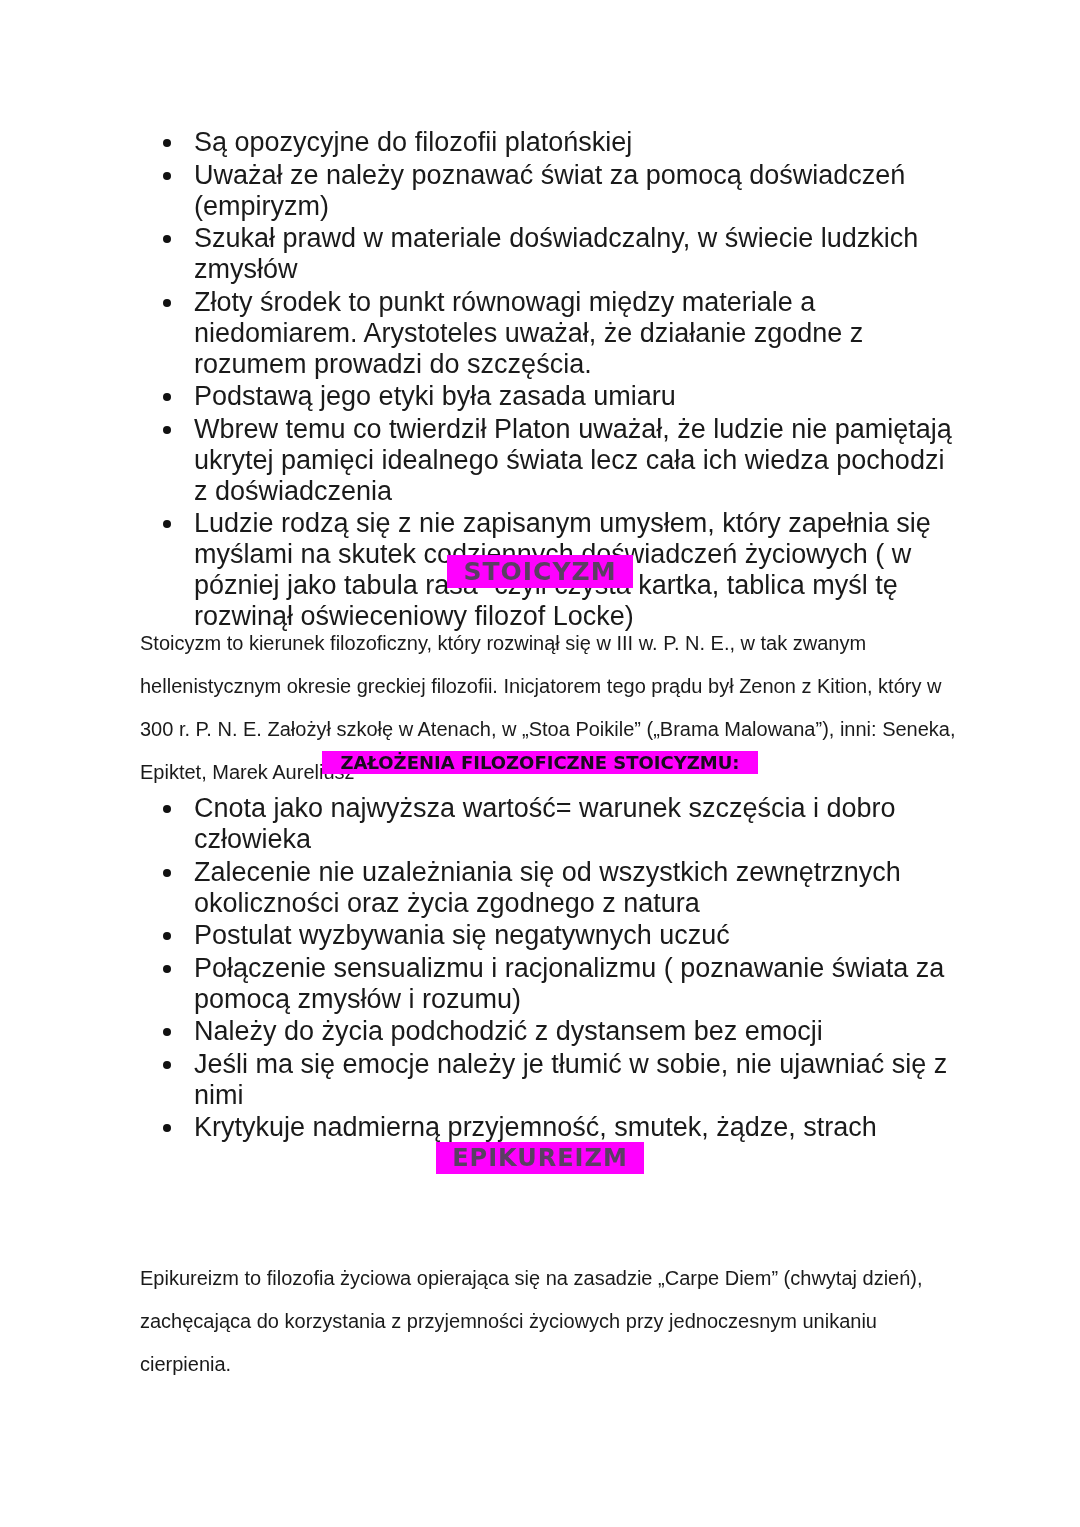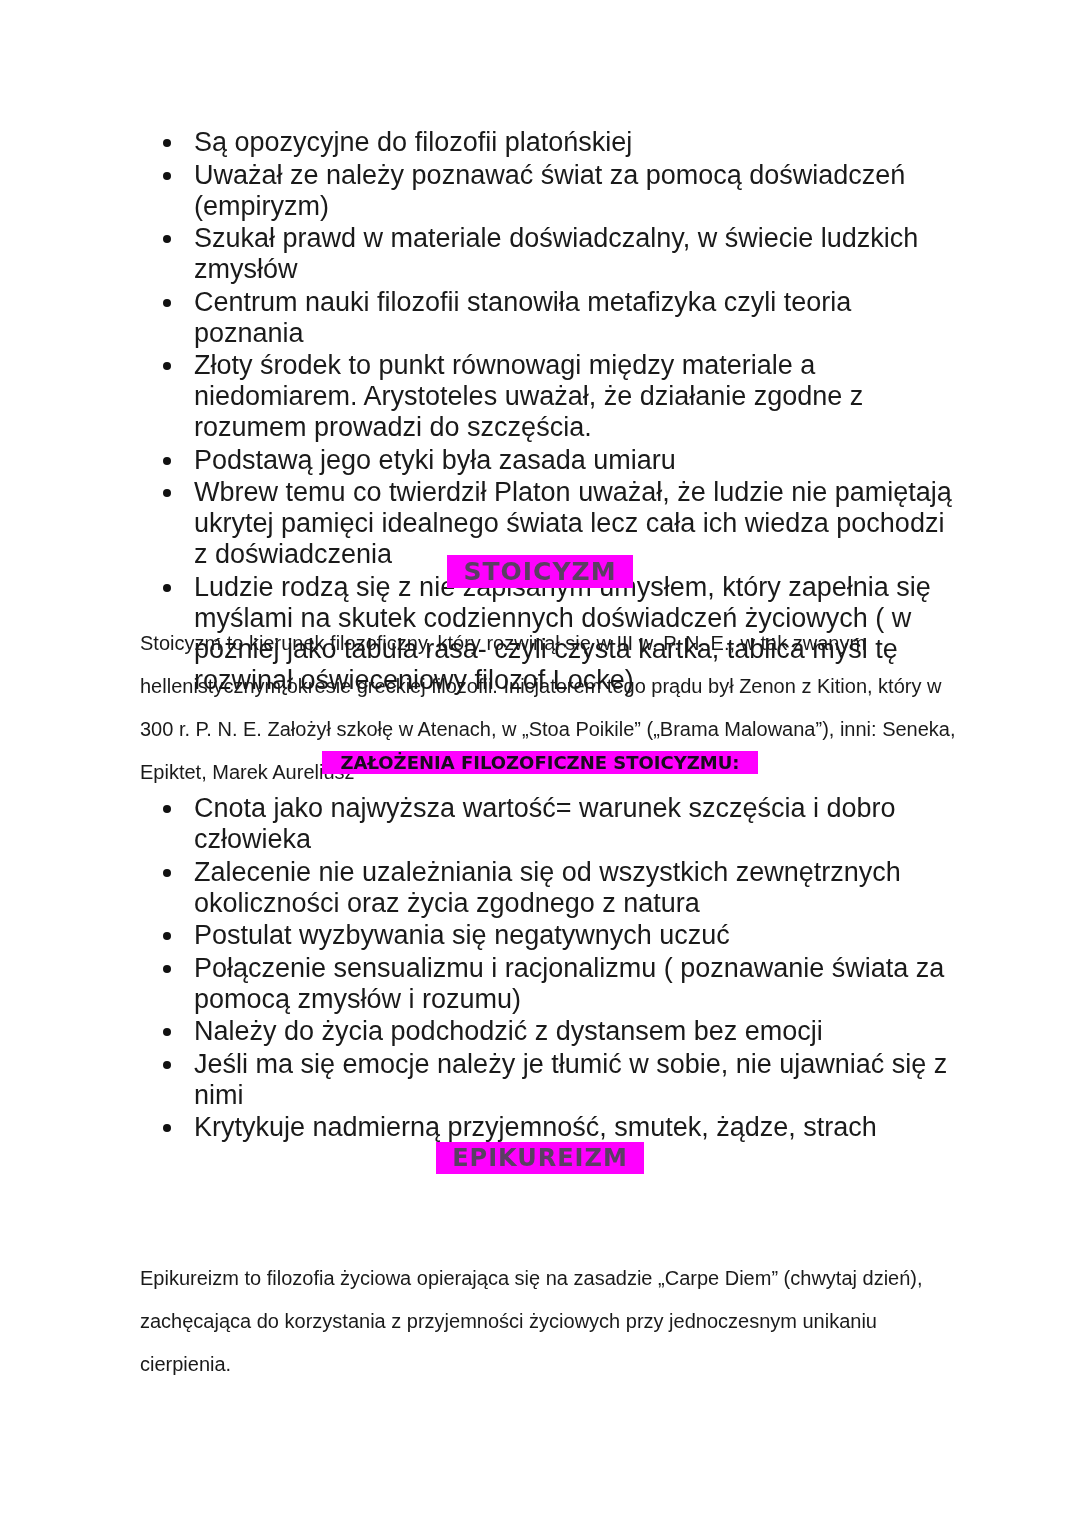--- a/index.html
+++ b/index.html
@@ -97,24 +97,20 @@
     <li>
         <span class="dot"></span>
         <span class="txt">Uważał ze należy poznawać świat za pomocą doświadczeń (empiryzm)</span>
       </li>
     <li>
         <span class="dot"></span>
         <span class="txt">Szukał prawd w materiale doświadczalny, w świecie ludzkich zmysłów</span>
       </li>
     <li>
         <span class="dot"></span>
-        <span class="txt">Centrum nauki filozofii stanowiła metafizyka czyli teoria poznania</span>
-      </li>
-    <li>
-        <span class="dot"></span>
         <span class="txt">Złoty środek to punkt równowagi między materiale a niedomiarem. Arystoteles uważał, że działanie zgodne z rozumem prowadzi do szczęścia.</span>
       </li>
     <li>
         <span class="dot"></span>
         <span class="txt">Podstawą jego etyki była zasada umiaru</span>
       </li>
     <li>
         <span class="dot"></span>
         <span class="txt">Wbrew temu co twierdził Platon uważał, że ludzie nie pamiętają ukrytej pamięci idealnego świata lecz cała ich wiedza pochodzi z doświadczenia</span>
       </li>

